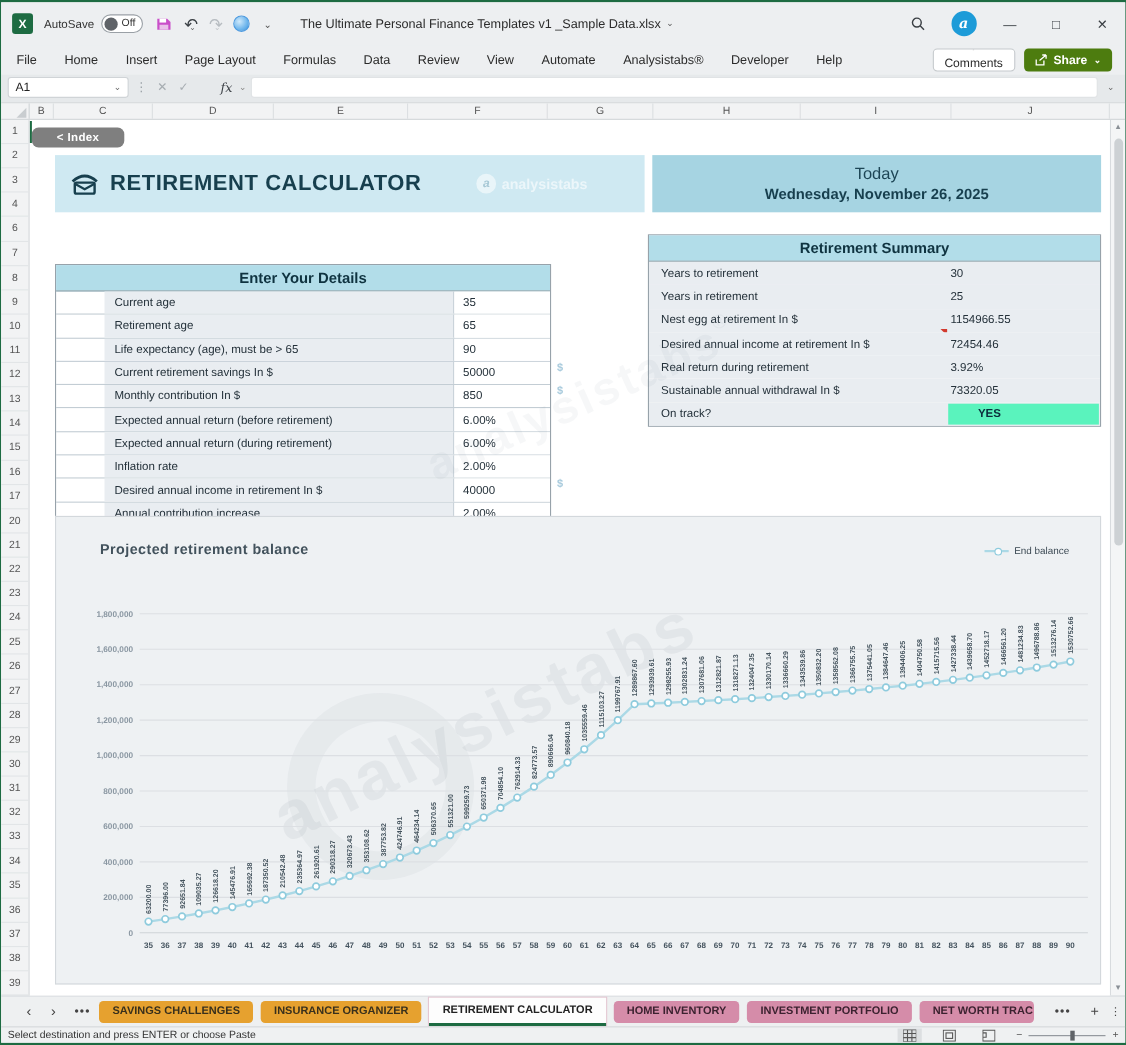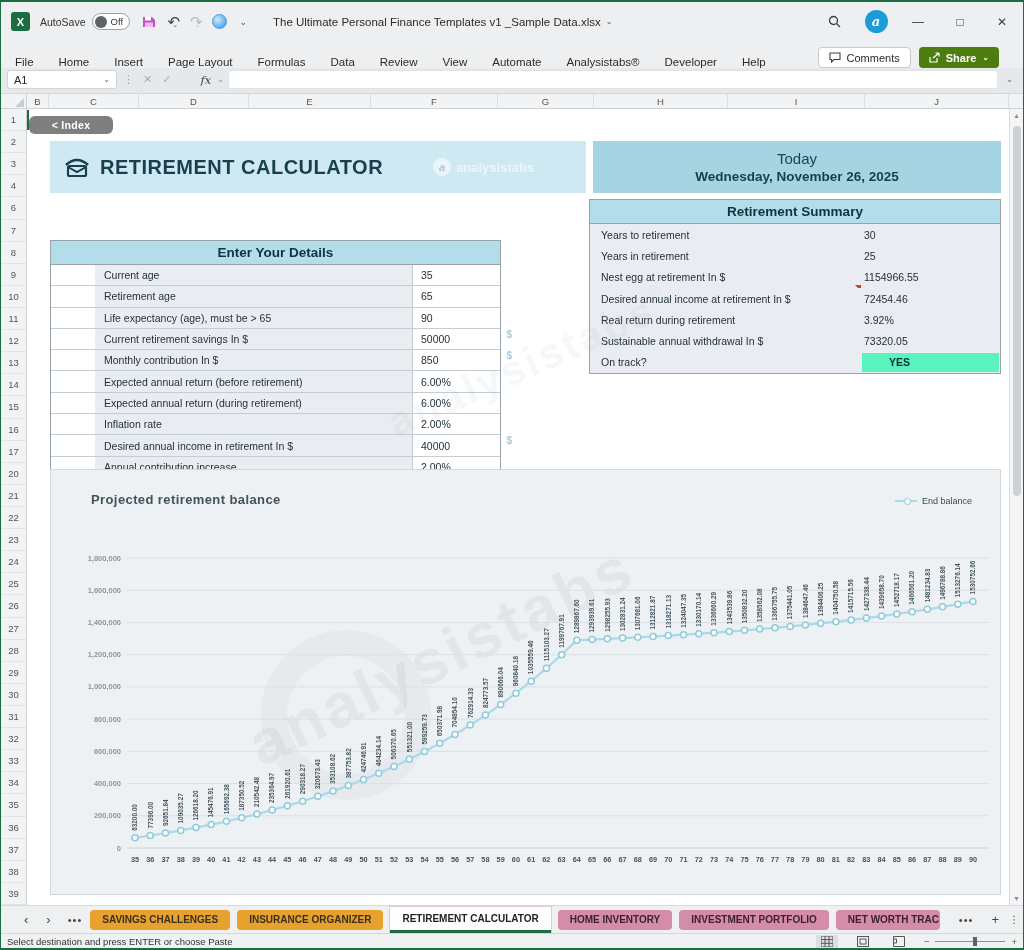--- a/index.html
+++ b/index.html
@@ -22,25 +22,25 @@
   .copilot { width:15px; height:15px; border-radius:50%; background:radial-gradient(circle at 35% 35%, #cfe9fb, #6db5ec 60%, #3d8fd6); border:1px solid #4d9adf; }
   .doc-title { margin-left:26px; font-size:11.5px; color:#2b2b2b; display:flex; align-items:center; gap:5px; }
   .doc-title .chev { font-size:8px; color:#555; }
   .title-right { margin-left:auto; display:flex; align-items:center; }
   .tb-btn { width:42px; height:39px; display:flex; align-items:center; justify-content:center; color:#3a3f44; }
   .avatar { width:23px; height:23px; border-radius:50%; background:#1d9bd8; color:#fff; font-size:13px; font-style:italic; font-weight:bold;
             display:flex; align-items:center; justify-content:center; font-family:"DejaVu Serif", serif; }
   .winctl { font-size:12px; color:#3a3f44; }
 
   
-  .menubar { height:27px; display:flex; align-items:flex-end; padding:0 24px 0 14px; flex:none; background:#edeff1; }
+  .menubar { height:27px; display:flex; align-items:center; padding:0 12px 0 14px; flex:none; background:#edeff1; }
   .rtabs { display:flex; align-items:center; gap:25px; }
   .rtab { font-size:11.5px; color:#2b2b2b; cursor:default; white-space:nowrap; }
   .menubar-right { margin-left:auto; display:flex; align-items:center; gap:8px; }
-  .comments-btn { display:flex; align-items:center; gap:6px; background:#fff; border:1px solid #c6cacd; border-radius:4px; height:21px; padding:0 10px; font-size:11px; color:#2b2b2b; }
+  .comments-btn { display:flex; align-items:center; gap:6px; background:#fff; border:1px solid #c6cacd; border-radius:4px; height:21px; padding:0 10px; font-size:11px; color:#2b2b2b;flex-direction:column; }
   .share-btn { display:flex; align-items:center; gap:6px; background:#4d7c0f; border-radius:4px; height:21px; padding:0 10px; font-size:11px; color:#fff; font-weight:bold; }
   .share-btn .chev { font-size:8px; }
 
   
   .formulabar { height:26px; display:flex; align-items:center; background:#e6e9eb; padding:2px 6px 4px 6px; gap:4px; flex:none; border-bottom:1px solid #d5d8da; }
   .namebox { width:110px; height:19px; background:#fff; border:1px solid #d0d4d7; border-radius:3px; display:flex; align-items:center; padding:0 6px; font-size:11px; color:#222; }
   .namebox .chev { margin-left:auto; font-size:8px; color:#666; }
   .fbar-dots { color:#9aa0a6; font-size:11px; padding:0 2px; }
   .fbar-ic { color:#a7adb2; font-size:11px; padding:0 3px; }
   .fbar-fx { color:#3a3f44; font-size:11.5px; font-style:italic; font-family:"DejaVu Serif", serif; padding:0 2px;margin-left:20px; }
@@ -79,21 +79,21 @@
   
   .dtable { position:absolute; left:23px; top:104px; width:451px; border:1px solid #97a2aa;margin-top:27px; }
   .thead { height:24px; background:#b2dde9; border-bottom:1px solid #97a2aa; display:flex; align-items:center; justify-content:center;
            font-size:13.5px; font-weight:bold; color:#0f3340; }
   .trow { height:21.3px; display:flex; border-bottom:1px solid #c3cdd4; font-size:10.5px; color:#24313a;padding-left:44px; }
   .trow:last-child { border-bottom:none; }
   .trow .lbl { width:318px; background:#e9edf1; display:flex; align-items:center; padding-left:9px; border-right:1px solid #c3cdd4; font-weight:500; }
   .trow .val { flex:1; background:#fff; display:flex; align-items:center; padding-left:8px; font-weight:500; }
   .dollar-hint { position:absolute; right:-12px; font-size:10px; color:#a9cbdd; font-weight:bold; }
 
-  .stable { position:absolute; left:562px; top:90px; width:412px; border:1px solid #97a2aa; }
+  .stable { position:absolute; left:562px; top:104px; width:412px; border:1px solid #97a2aa; }
   .srow { height:21.3px; display:flex; align-items:center; background:#e9edf1; font-size:10.5px; color:#24313a; position:relative; }
   .srow .lbl { padding-left:11px; font-weight:500; }
   .srow .val { position:absolute; left:274px; font-weight:500; }
   .srow.hl .valbox { position:absolute; left:272px; right:1px; top:1px; bottom:1px; background:#5af3bd; display:flex; align-items:center; padding-left:27px; font-weight:bold; color:#0b2e3c; }
   .red-marker { position:absolute; left:265px; bottom:-3px; width:0; height:0; border-top:6px solid #d23a2e; border-left:6px solid transparent; }
 
   
   .chartcard { position:absolute; left:23px; top:360px; width:951px; height:426px; background:#eef1f3; border:1px solid #d3d8dc; }
   .chart-title { position:absolute; left:40px; top:22px; font-size:13px; font-weight:bold; color:#42525c; letter-spacing:.4px; }
   .legend { position:absolute; right:28px; top:26px; display:flex; align-items:center; gap:5px; font-size:9px; color:#3c4a54; }

